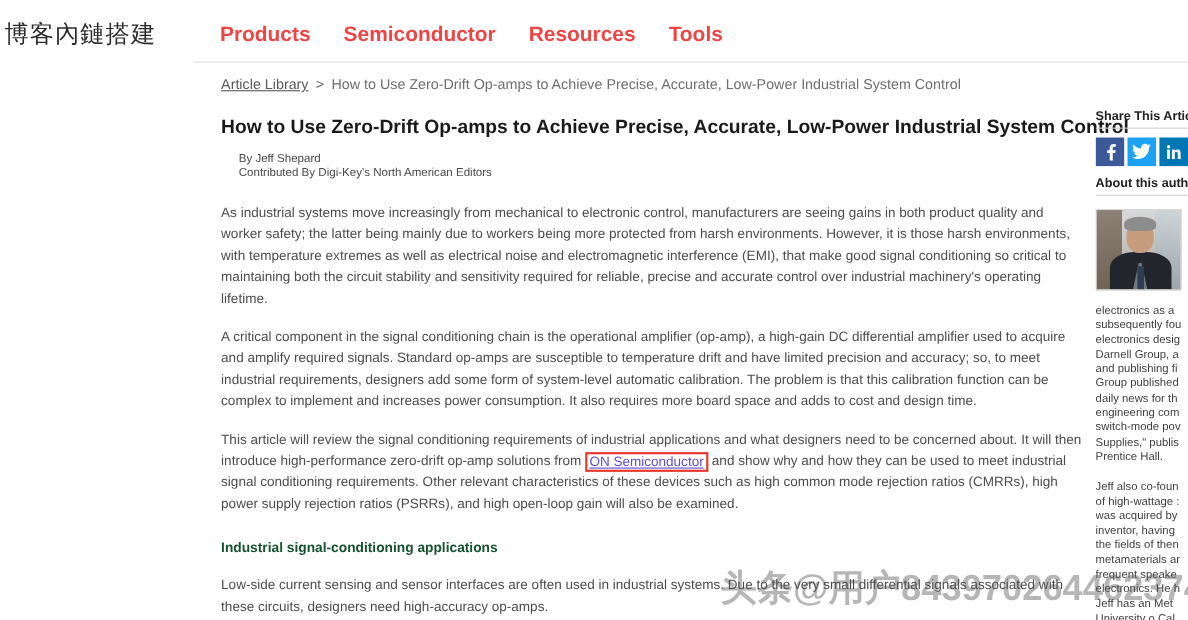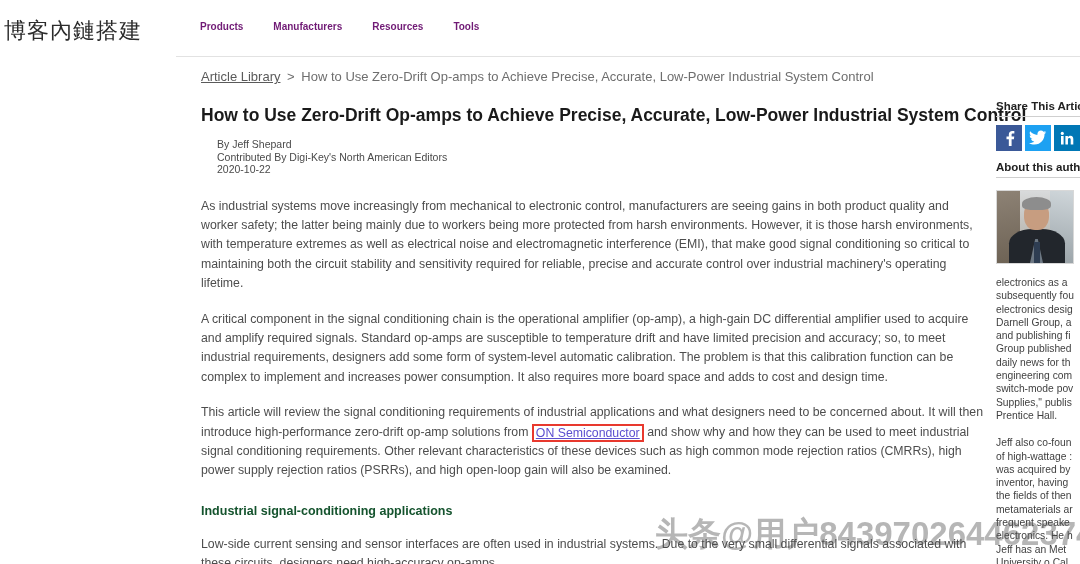--- a/index.html
+++ b/index.html
@@ -35,23 +35,23 @@
     white-space: nowrap;
   }
   .nav {
     position: absolute;
     left: 200px; top: 21px;
     display: flex;
     gap: 30px;
     align-items: baseline;
   }
   .nav-item {
-    font-size: 10px;
-    font-weight: bold;
-    color: #701a75;
+    font-size: 19px;
+    font-weight: bold;
+    color: #ef4444;
     white-space: nowrap;
     cursor: pointer;
   }
   .nav-underline {
     position: absolute;
     left: 176px; top: 56px;
     width: 904px;
     height: 1px;
     background: #e2e2e2;
   }
@@ -255,41 +255,40 @@
 </style>
 </head>
 <body>
 
 <div id="page">
 
   <div class="topbar">
     <div class="brand-logo">博客內鏈搭建</div>
     <div class="nav">
       <div class="nav-item">Products</div>
-      <div class="nav-item">Manufacturers</div>
+      <div class="nav-item">Semiconductor</div>
       <div class="nav-item">Resources</div>
       <div class="nav-item">Tools</div>
     </div>
     <div class="nav-underline"></div>
   </div>
 
   <div class="main">
 
     <div class="breadcrumb">
       <span class="crumb-link">Article Library</span>
       <span class="crumb-sep">&gt;</span>
       <span>How to Use Zero-Drift Op-amps to Achieve Precise, Accurate, Low-Power Industrial System Control</span>
     </div>
 
     <div class="article-title">How to Use Zero-Drift Op-amps to Achieve Precise, Accurate, Low-Power Industrial System Control</div>
 
     <div class="byline">
       <div>By Jeff Shepard</div>
       <div>Contributed By Digi-Key's North American Editors</div>
-      <div>2020-10-22</div>
     </div>
 
     <p class="body-p first">As industrial systems move increasingly from mechanical to electronic control, manufacturers are seeing gains in both product quality and worker safety; the latter being mainly due to workers being more protected from harsh environments. However, it is those harsh environments, with temperature extremes as well as electrical noise and electromagnetic interference (EMI), that make good signal conditioning so critical to maintaining both the circuit stability and sensitivity required for reliable, precise and accurate control over industrial machinery's operating lifetime.</p>
 
     <p class="body-p">A critical component in the signal conditioning chain is the operational amplifier (op-amp), a high-gain DC differential amplifier used to acquire and amplify required signals. Standard op-amps are susceptible to temperature drift and have limited precision and accuracy; so, to meet industrial requirements, designers add some form of system-level automatic calibration. The problem is that this calibration function can be complex to implement and increases power consumption. It also requires more board space and adds to cost and design time.</p>
 
     <p class="body-p"><span>This article will review the signal conditioning requirements of industrial applications and what designers need to be concerned about. It will then introduce high-performance zero-drift op-amp solutions from</span> <span class="link-annotated"><a class="inline-link" href="#">ON Semiconductor</a></span> <span>and show why and how they can be used to meet industrial signal conditioning requirements. Other relevant characteristics of these devices such as high common mode rejection ratios (CMRRs), high power supply rejection ratios (PSRRs), and high open-loop gain will also be examined.</span></p>
 
     <div class="section-head">Industrial signal-conditioning applications</div>
 

